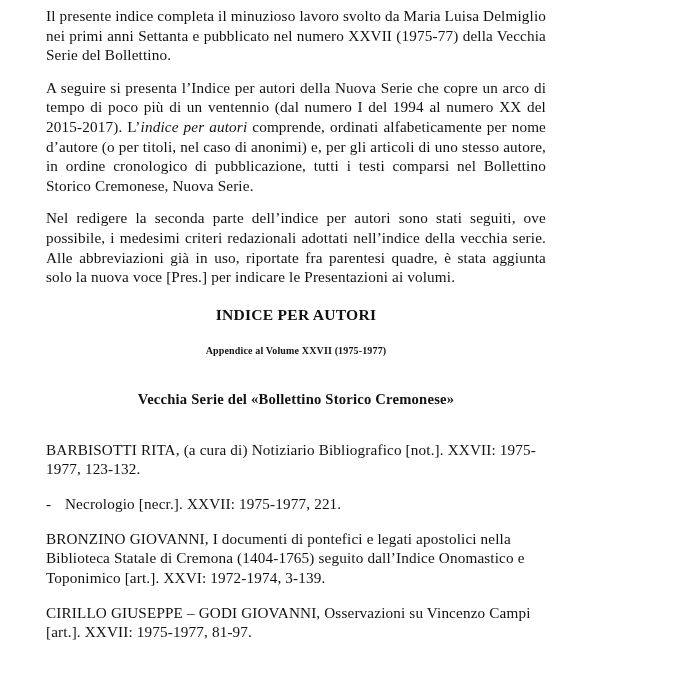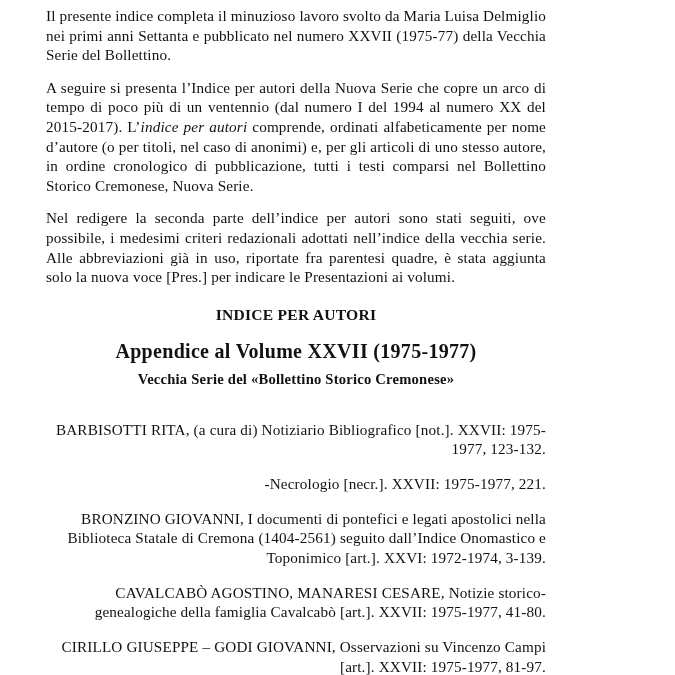--- a/index.html
+++ b/index.html
@@ -52,36 +52,36 @@
     text-align: center;
     font-weight: bold;
     line-height: 20px;
     letter-spacing: 0.015em;
   }
   .heading-main {
     font-size: 15.6px;
     margin-bottom: 16px;
   }
   .heading-sub {
-    font-size: 20px;
-    margin-bottom: 8px;
+    font-size: 10px;
+    margin-bottom: 28px;
   }
   .heading-sub2 {
     font-size: 14.6px;
     margin-bottom: 0;
   }
 
   
   .entries {
     margin-top: 31px;
   }
   .entry {
     font-size: 15.2px;
     line-height: 19.6px;
-    text-align: right;
+    text-align: left;
     margin-bottom: 13px;
     letter-spacing: 0.01em;
   }
   .entry:last-child {
     margin-bottom: 0;
   }
   .entry-dash {
     position: relative;
     padding-left: 0;
   }
@@ -103,18 +103,17 @@
 
   <div class="headings">
     <div class="heading heading-main">INDICE PER AUTORI</div>
     <div class="heading heading-sub">Appendice al Volume XXVII (1975-1977)</div>
     <div class="heading heading-sub2">Vecchia Serie del «Bollettino Storico Cremonese»</div>
   </div>
 
   <div class="entries">
       <p class="entry"><span>BARBISOTTI RITA, (a cura di) Notiziario Bibliografico [not.]. XXVII: 1975-1977, 123-132.</span></p>
       <p class="entry entry-dash"><span class="dash-mark">-</span><span>Necrologio [necr.]. XXVII: 1975-1977, 221.</span></p>
-      <p class="entry"><span>BRONZINO GIOVANNI, I documenti di pontefici e legati apostolici nella Biblioteca Statale di Cremona (1404-2561) seguito dall’Indice Onomastico e Toponimico [art.]. XXVI: 1972-1974, 3-139.</span></p>
-      <p class="entry"><span>CAVALCABÒ AGOSTINO, MANARESI CESARE, Notizie storico-genealogiche della famiglia Cavalcabò [art.]. XXVII: 1975-1977, 41-80.</span></p>
+      <p class="entry"><span>BRONZINO GIOVANNI, I documenti di pontefici e legati apostolici nella Biblioteca Statale di Cremona (1404-1765) seguito dall’Indice Onomastico e Toponimico [art.]. XXVI: 1972-1974, 3-139.</span></p>
       <p class="entry"><span>CIRILLO GIUSEPPE – GODI GIOVANNI, Osservazioni su Vincenzo Campi [art.]. XXVII: 1975-1977, 81-97.</span></p>
     </div>
 
 </div>
 
 </body></html>

